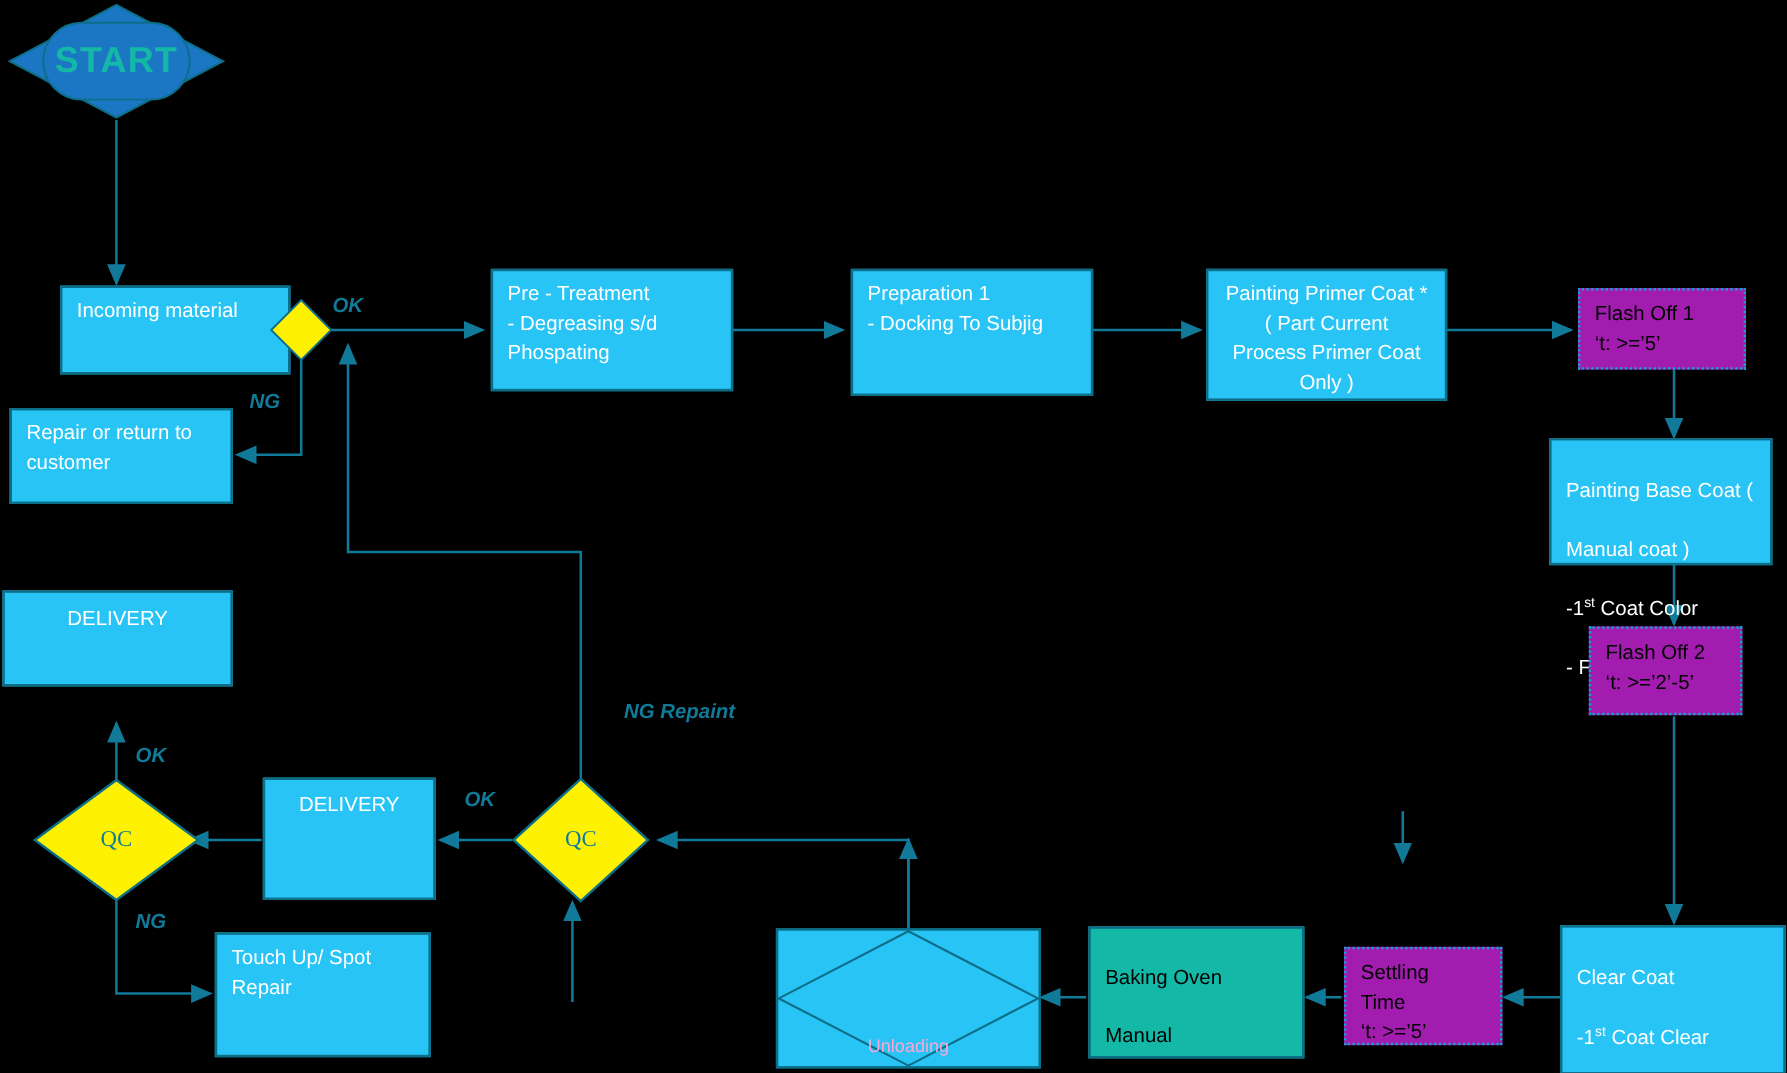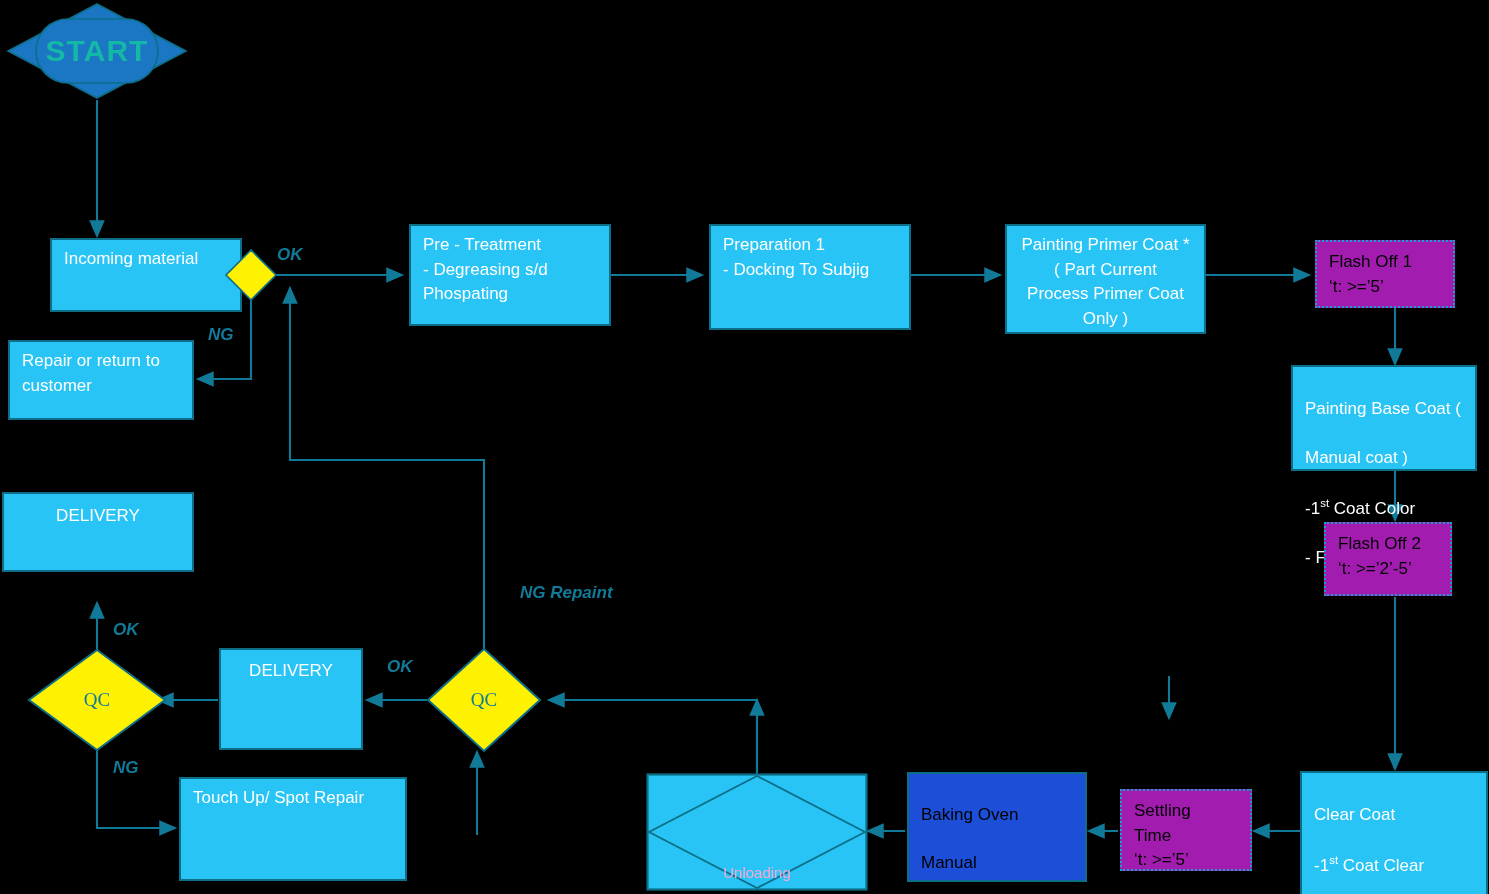--- a/index.html
+++ b/index.html
@@ -43,21 +43,21 @@
   .timer {
     background: #a21caf;
     border: 2px dotted #1a9ed0;
     color: #000000;
     font-size: 17px;
     line-height: 1.45;
     padding: 8px 10px 5px 12px;
     white-space: pre-line;
   }
   .oven {
-    background: #1d4ed8;
+    background: #14b8a6;
     border: 2px solid #0C6E87;
     color: #000000;
     font-size: 17px;
     line-height: 1.42;
     padding: 7px 10px 5px 12px;
     white-space: pre-line;
   }
   .label-edge {
     position: absolute;
     color: #117a99;
@@ -246,21 +246,21 @@
 
   <div class="diamond-wrap" style="left:27px;top:648px;width:140px;height:104px;">
     <svg width="140" height="104" viewBox="0 0 140 104">
       <polygon points="70,2 138,52 70,102 2,52" fill="#FFF200" stroke="#0C6E87" stroke-width="2"></polygon>
     </svg>
     <div class="dtext">QC</div>
   </div>
 
   <div class="node proc center" style="left:2px;top:492px;width:192px;height:80px;padding-top:10px;">DELIVERY</div>
 
-  <div class="node proc" style="left:179px;top:777px;width:228px;height:104px;">Touch Up/ Spot Repair</div>
+  <div class="node proc" style="left:179px;top:777px;width:180px;height:104px;">Touch Up/ Spot Repair</div>
 
   <div class="label-edge" style="left:277px;top:245px;">OK</div>
   <div class="label-edge" style="left:208px;top:325px;">NG</div>
   <div class="label-edge" style="left:387px;top:657px;">OK</div>
   <div class="label-edge" style="left:483px;top:583px;margin-left:37px;">NG Repaint</div>
   <div class="label-edge" style="left:113px;top:620px;">OK</div>
   <div class="label-edge" style="left:113px;top:758px;">NG</div>
 
 </div>
 

